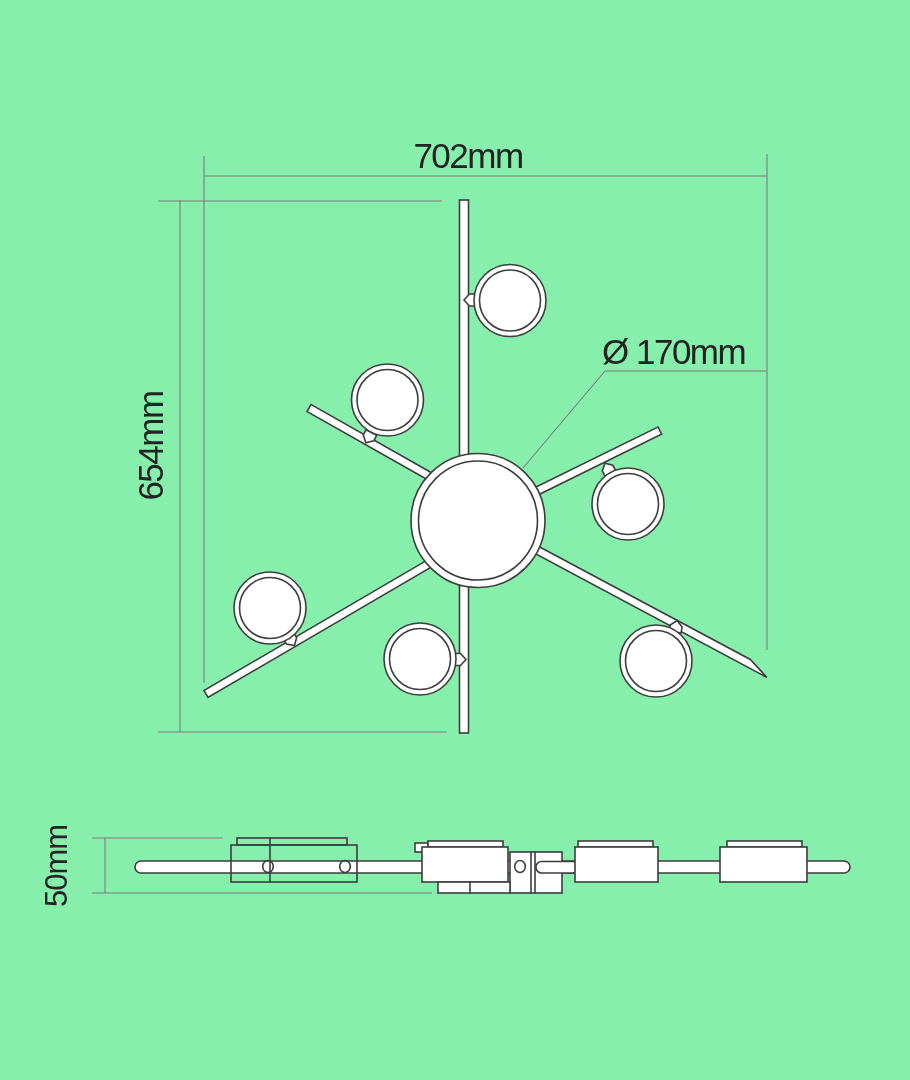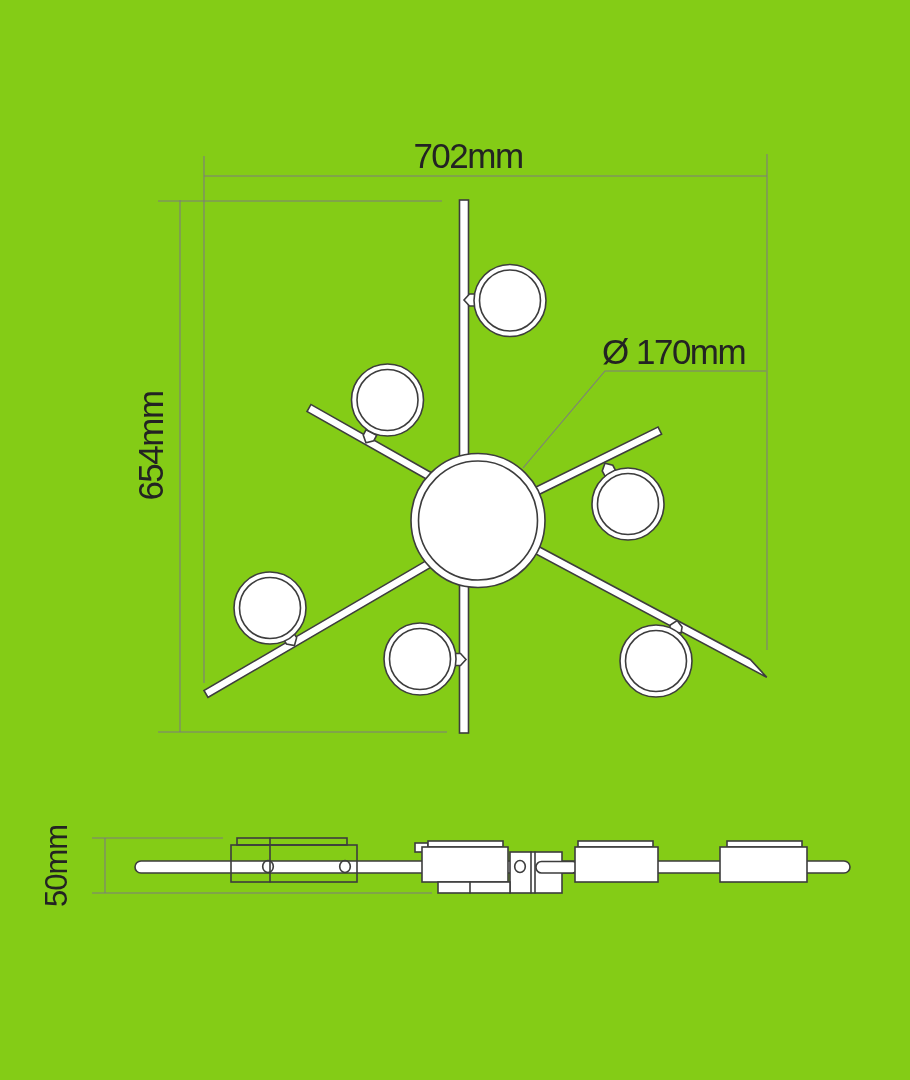--- a/index.html
+++ b/index.html
@@ -1,16 +1,16 @@
 <!DOCTYPE html>
 <html><head>
 <meta charset="utf-8">
 <style>
   html,body{margin:0;padding:0;background:#ffffff;}
-  .page{width:910px;height:1080px;background:#84cc16;position:relative;overflow:hidden;}
+  .page{width:910px;height:1080px;background:#86efac;position:relative;overflow:hidden;}
   svg{display:block;}
   .dwg{stroke:#3d3d3d;stroke-width:1.6;fill:none;stroke-linecap:round;}
   .dwgf{stroke:#3d3d3d;stroke-width:1.6;fill:#ffffff;}
   .dwgt{stroke:#3d3d3d;stroke-width:1.6;fill:none;}
   .dim{stroke:#7d7d7d;stroke-width:1.1;fill:none;}
   .dim-text{font-family:"Liberation Sans","DejaVu Sans",sans-serif;font-size:35px;fill:#232323;letter-spacing:-1.5px;}
   .dim-text-sm{font-family:"Liberation Sans","DejaVu Sans",sans-serif;font-size:31px;fill:#232323;letter-spacing:-1px;}
 </style>
 </head>
 <body>

